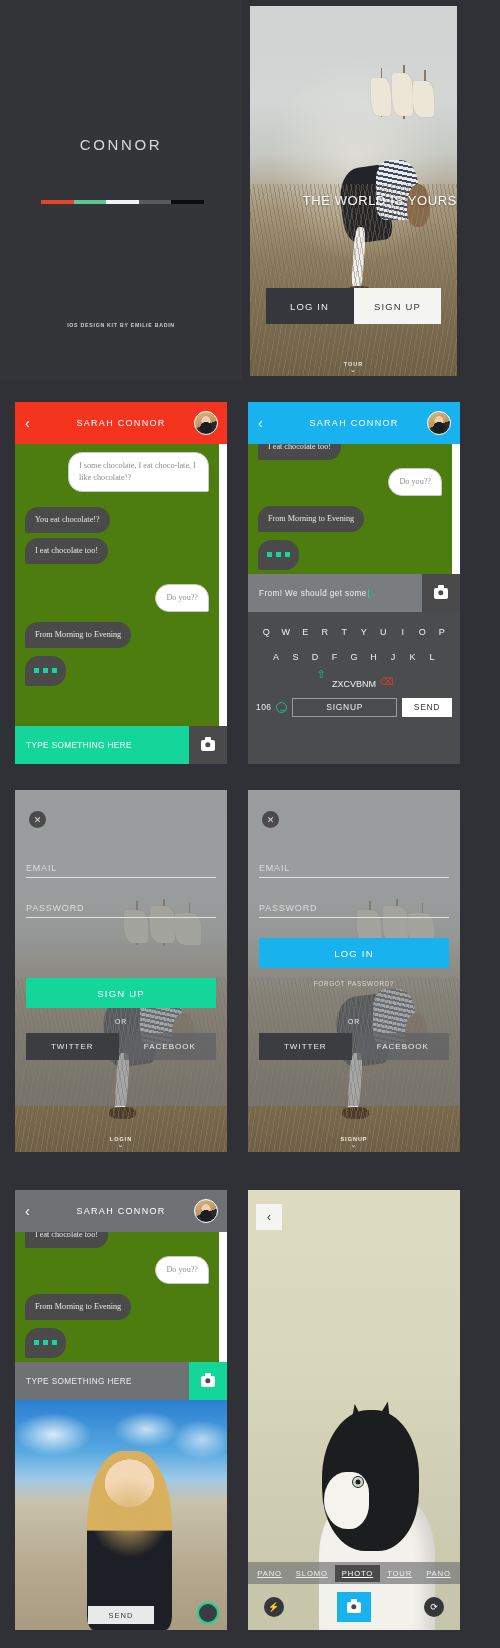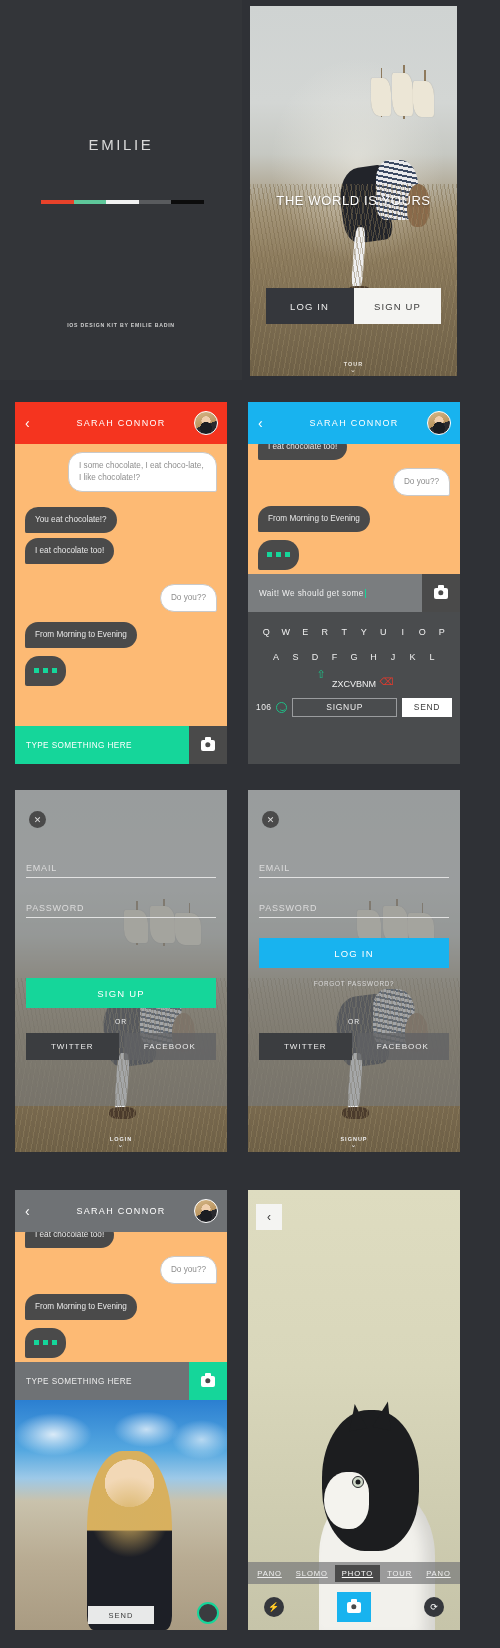--- a/index.html
+++ b/index.html
@@ -71,21 +71,21 @@
   .hero-ship{
     position:absolute; left:57%; top:16%; width:34%; height:22%;
   }
   .hero-ship .sail{
     position:absolute; background:#ece6d6; border-radius:6% 40% 10% 40%;
     box-shadow:0 0 1px rgba(0,0,0,.25);
   }
   .hero-ship .mast{ position:absolute; width:1.5px; background:#8e7a5d; }
   .hero-title{
     position:absolute; left:0; right:0; top:50.5%;
-    text-align:center; color:#fff; font-size:13px;
+    text-align:right; color:#fff; font-size:13px;
     letter-spacing:.6px; font-weight:400;
     text-shadow:0 1px 2px rgba(0,0,0,.35);
   }
   .hero-buttons{ position:absolute; left:7.5%; right:7.5%; bottom:14%; height:36px; display:flex; }
   .hero-btn{
     flex:1; display:flex; align-items:center; justify-content:center;
     font-size:9.5px; letter-spacing:1.1px;
   }
   .hero-btn.dark{ background:#35373c; color:#ececec; }
   .hero-btn.light{ background:#f4f4f2; color:#3a3a3a; }
@@ -114,21 +114,21 @@
   .chat-title{ color:#fff; font-size:9px; letter-spacing:1.3px; }
   .avatar{
     position:absolute; right:9px; top:50%; transform:translateY(-50%);
     width:24px; height:24px; border-radius:50%; overflow:hidden;
     border:1.4px solid #fff;
     background:
       radial-gradient(circle at 50% 72%, #1b1d22 0 30%, rgba(0,0,0,0) 31%),
       radial-gradient(circle at 50% 40%, #f0cfae 0 26%, rgba(0,0,0,0) 27%),
       linear-gradient(160deg,#d7b889,#b9945f 55%,#2a2a2e 56%);
   }
-  .chat-body{ position:absolute; left:0; right:0; background:#fdba74; overflow:hidden; }
+  .chat-body{ position:absolute; left:0; right:8px; background:#4d7c0f; overflow:hidden;font-family:Liberation Serif, serif; }
   .bubble{ position:absolute; font-size:8.2px; line-height:12px; padding:7px 10px; }
   .bubble.in{
     background:#4a4a4a; color:#e8e8e8;
     border-radius:14px; border-bottom-left-radius:2px;
   }
   .bubble.out{
     background:#fff; color:#8e8e8e; border:1px solid #c9c9c9;
     border-radius:14px; border-bottom-right-radius:2px;
   }
   .bubble.typing{ background:#4a4a4a; border-radius:14px; border-bottom-left-radius:2px; padding:9px 9px; }
@@ -374,21 +374,21 @@
 <body>
 
 <div class="sheet">
 
   <div class="watermark">
     <span>思缘设计论坛</span>
     <span class="wm2">WWW.MISSYUAN.COM</span>
   </div>
 
   <div class="screen splash">
-    <div class="splash-title">EMILIE</div>
+    <div class="splash-title">CONNOR</div>
     <div class="splash-bar" id="splash-bar">
         <span style="background: rgb(232, 66, 42); flex: 1 1 0%;"></span>
         <span style="background: rgb(94, 199, 154); flex: 1 1 0%;"></span>
         <span style="background: rgb(242, 242, 242); flex: 1 1 0%;"></span>
         <span style="background: rgb(89, 91, 94); flex: 1 1 0%;"></span>
         <span style="background: rgb(12, 12, 12); flex: 1 1 0%;"></span>
       </div>
     <div class="splash-credit">IOS DESIGN KIT BY EMILIE BADIN</div>
   </div>
 
@@ -450,21 +450,21 @@
       <span class="avatar"></span>
     </div>
     <div class="chat-body">
       <div class="bubble in" style="left:10px;top:-10px">I eat chocolate too!</div>
       <div class="bubble out" style="right:10px;top:24px">Do you??</div>
       <div class="bubble in" style="left:10px;top:62px">From Morning to Evening</div>
       <div class="bubble typing" style="left:10px;top:96px"><i></i><i></i><i></i></div>
     </div>
     <div class="chat-input">
       <div class="field">
-        <span>Wait! We should get some</span>
+        <span>From! We should get some</span>
           <span class="caret"></span>
       </div>
       <div class="cam">
           <span class="cam-icon"></span>
         </div>
     </div>
     <div class="kb">
       <div class="kb-row r1" id="kb-row1">
           <span class="kb-key">Q</span>
           <span class="kb-key">W</span>

